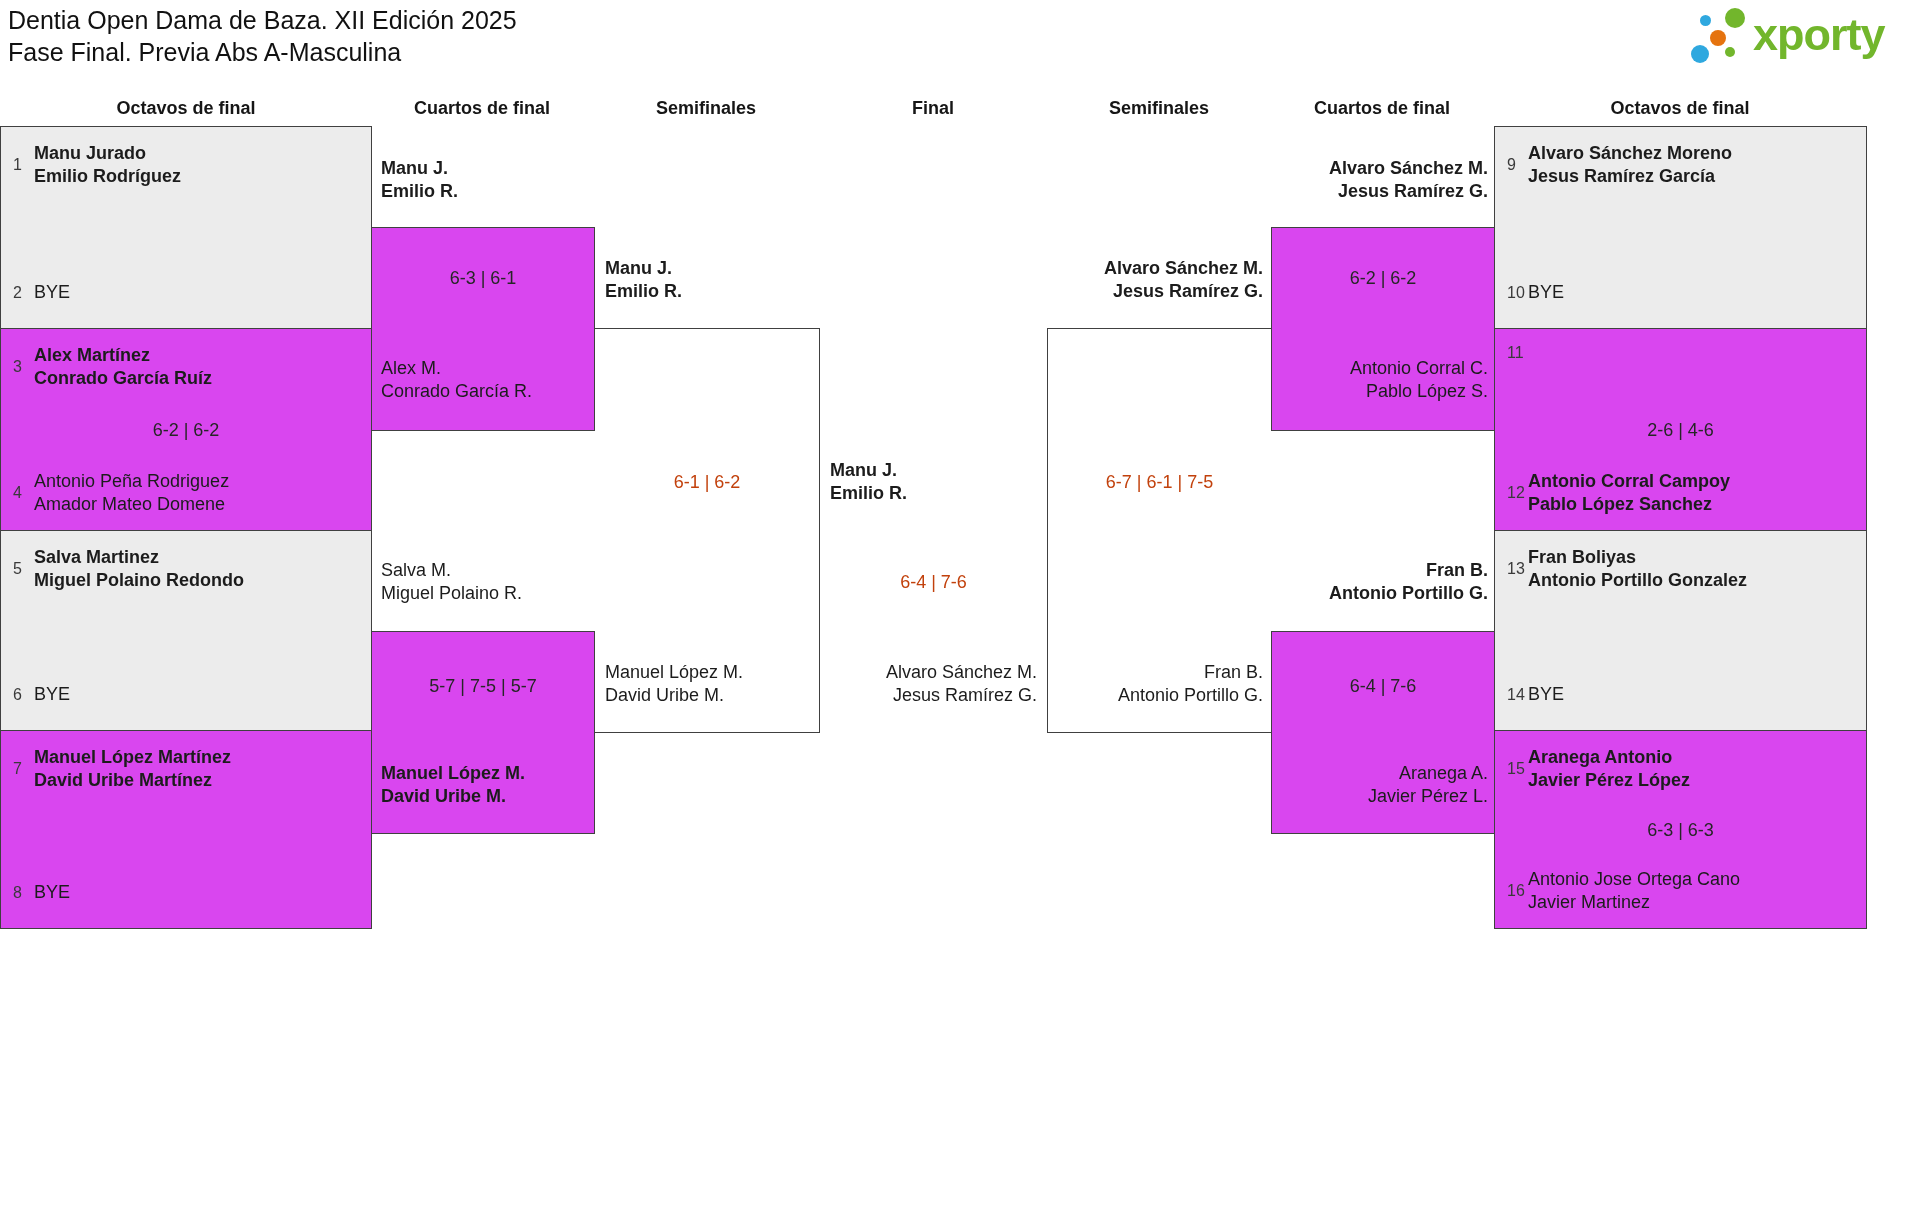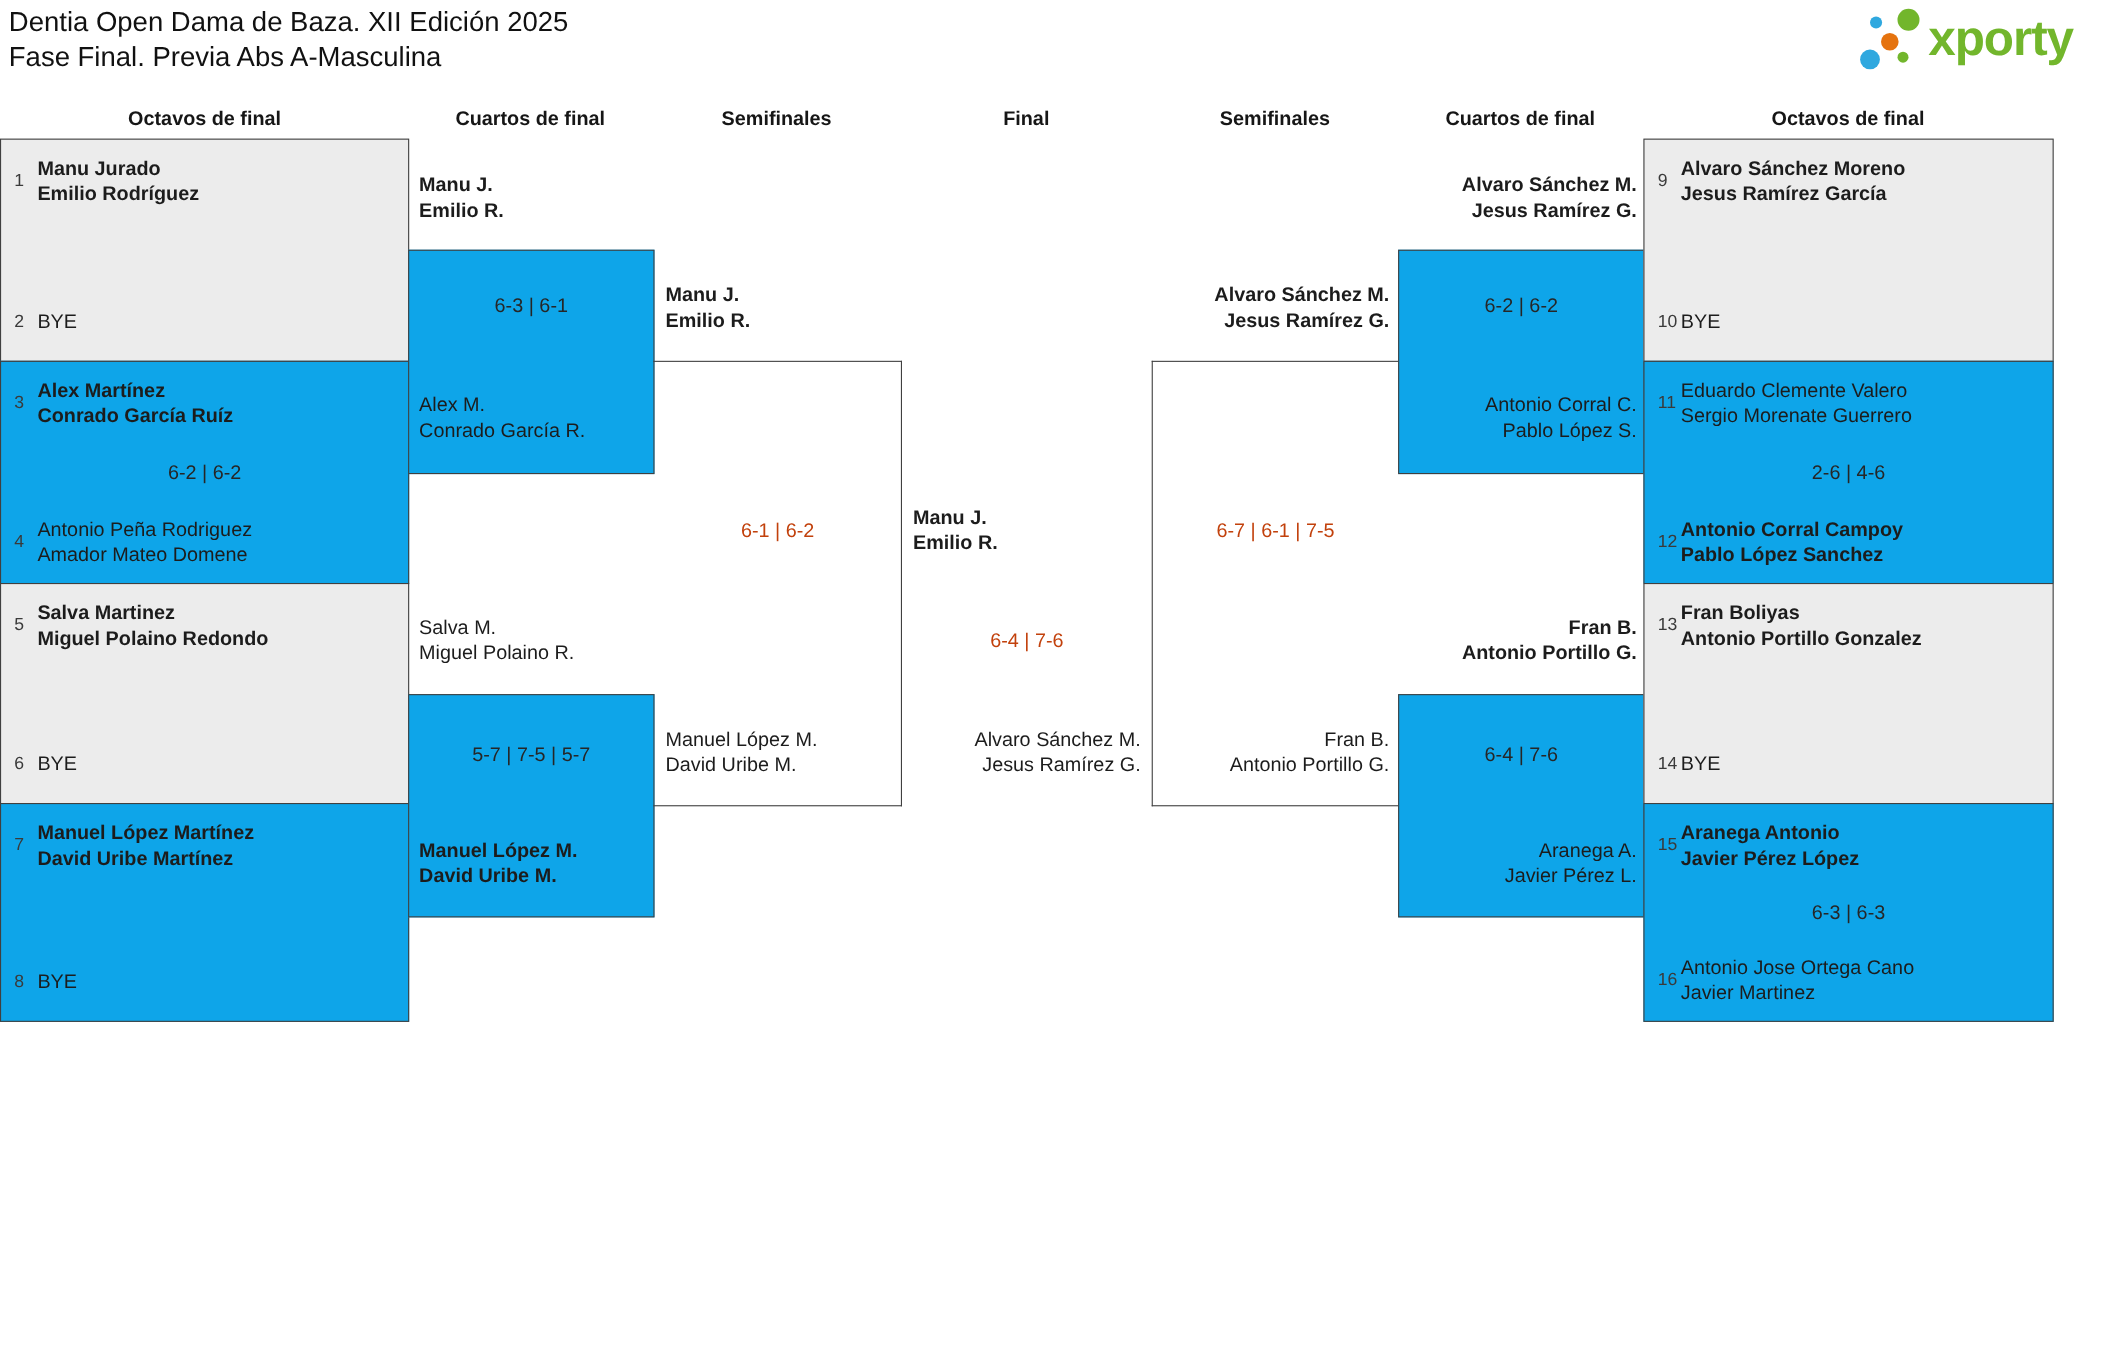--- a/index.html
+++ b/index.html
@@ -4,21 +4,21 @@
 <style>
   html,body{margin:0;padding:0;background:#fff;}
   #stage{position:relative;width:1920px;height:1232px;background:#ffffff;
          font-family:"Liberation Sans", sans-serif;color:#1e1e1e;overflow:hidden;}
 
   .title{position:absolute;left:8px;top:4px;font-size:25px;line-height:32px;
          font-weight:400;color:#111;white-space:nowrap;}
 
   .hdr{position:absolute;top:98px;width:220px;text-align:center;font-size:18px;color:#161616;font-weight:bold;}
 
-  .box{position:absolute;box-sizing:border-box;border:1px solid #404040;background:#0ea5e9;}
+  .box{position:absolute;box-sizing:border-box;border:1px solid #404040;background:#d946ef;}
   .box.gray{background:#ececec;}
   .conn{position:absolute;box-sizing:border-box;border:1px solid #404040;background:transparent;}
   .conn.noleft{border-left:none;}
   .conn.noright{border-right:none;}
 
   .entry{position:absolute;left:12px;right:6px;display:flex;align-items:center;}
   .entry .seed{flex:0 0 21px;font-size:16px;color:#3a3a3a;}
   .names{display:flex;flex-direction:column;font-size:18px;line-height:23px;color:#1c1c1c;}
   .w{font-weight:bold;}
   .pos-top{top:15px;}
@@ -224,24 +224,20 @@
       <span class="seed">10</span>
       <span class="names">
         <span>BYE</span>
       </span>
     </div>
   </div>
 
   <div class="box" style="left:1494px;top:328px;width:373px;height:203px;">
     <div class="entry pos-top">
       <span class="seed">11</span>
-      <span class="names">
-        <span>Eduardo Clemente Valero</span>
-        <span>Sergio Morenate Guerrero</span>
-      </span>
     </div>
     <div class="score mid">2-6 | 4-6</div>
     <div class="entry pos-bot">
       <span class="seed">12</span>
       <span class="names w">
         <span>Antonio Corral Campoy</span>
         <span>Pablo López Sanchez</span>
       </span>
     </div>
   </div>

